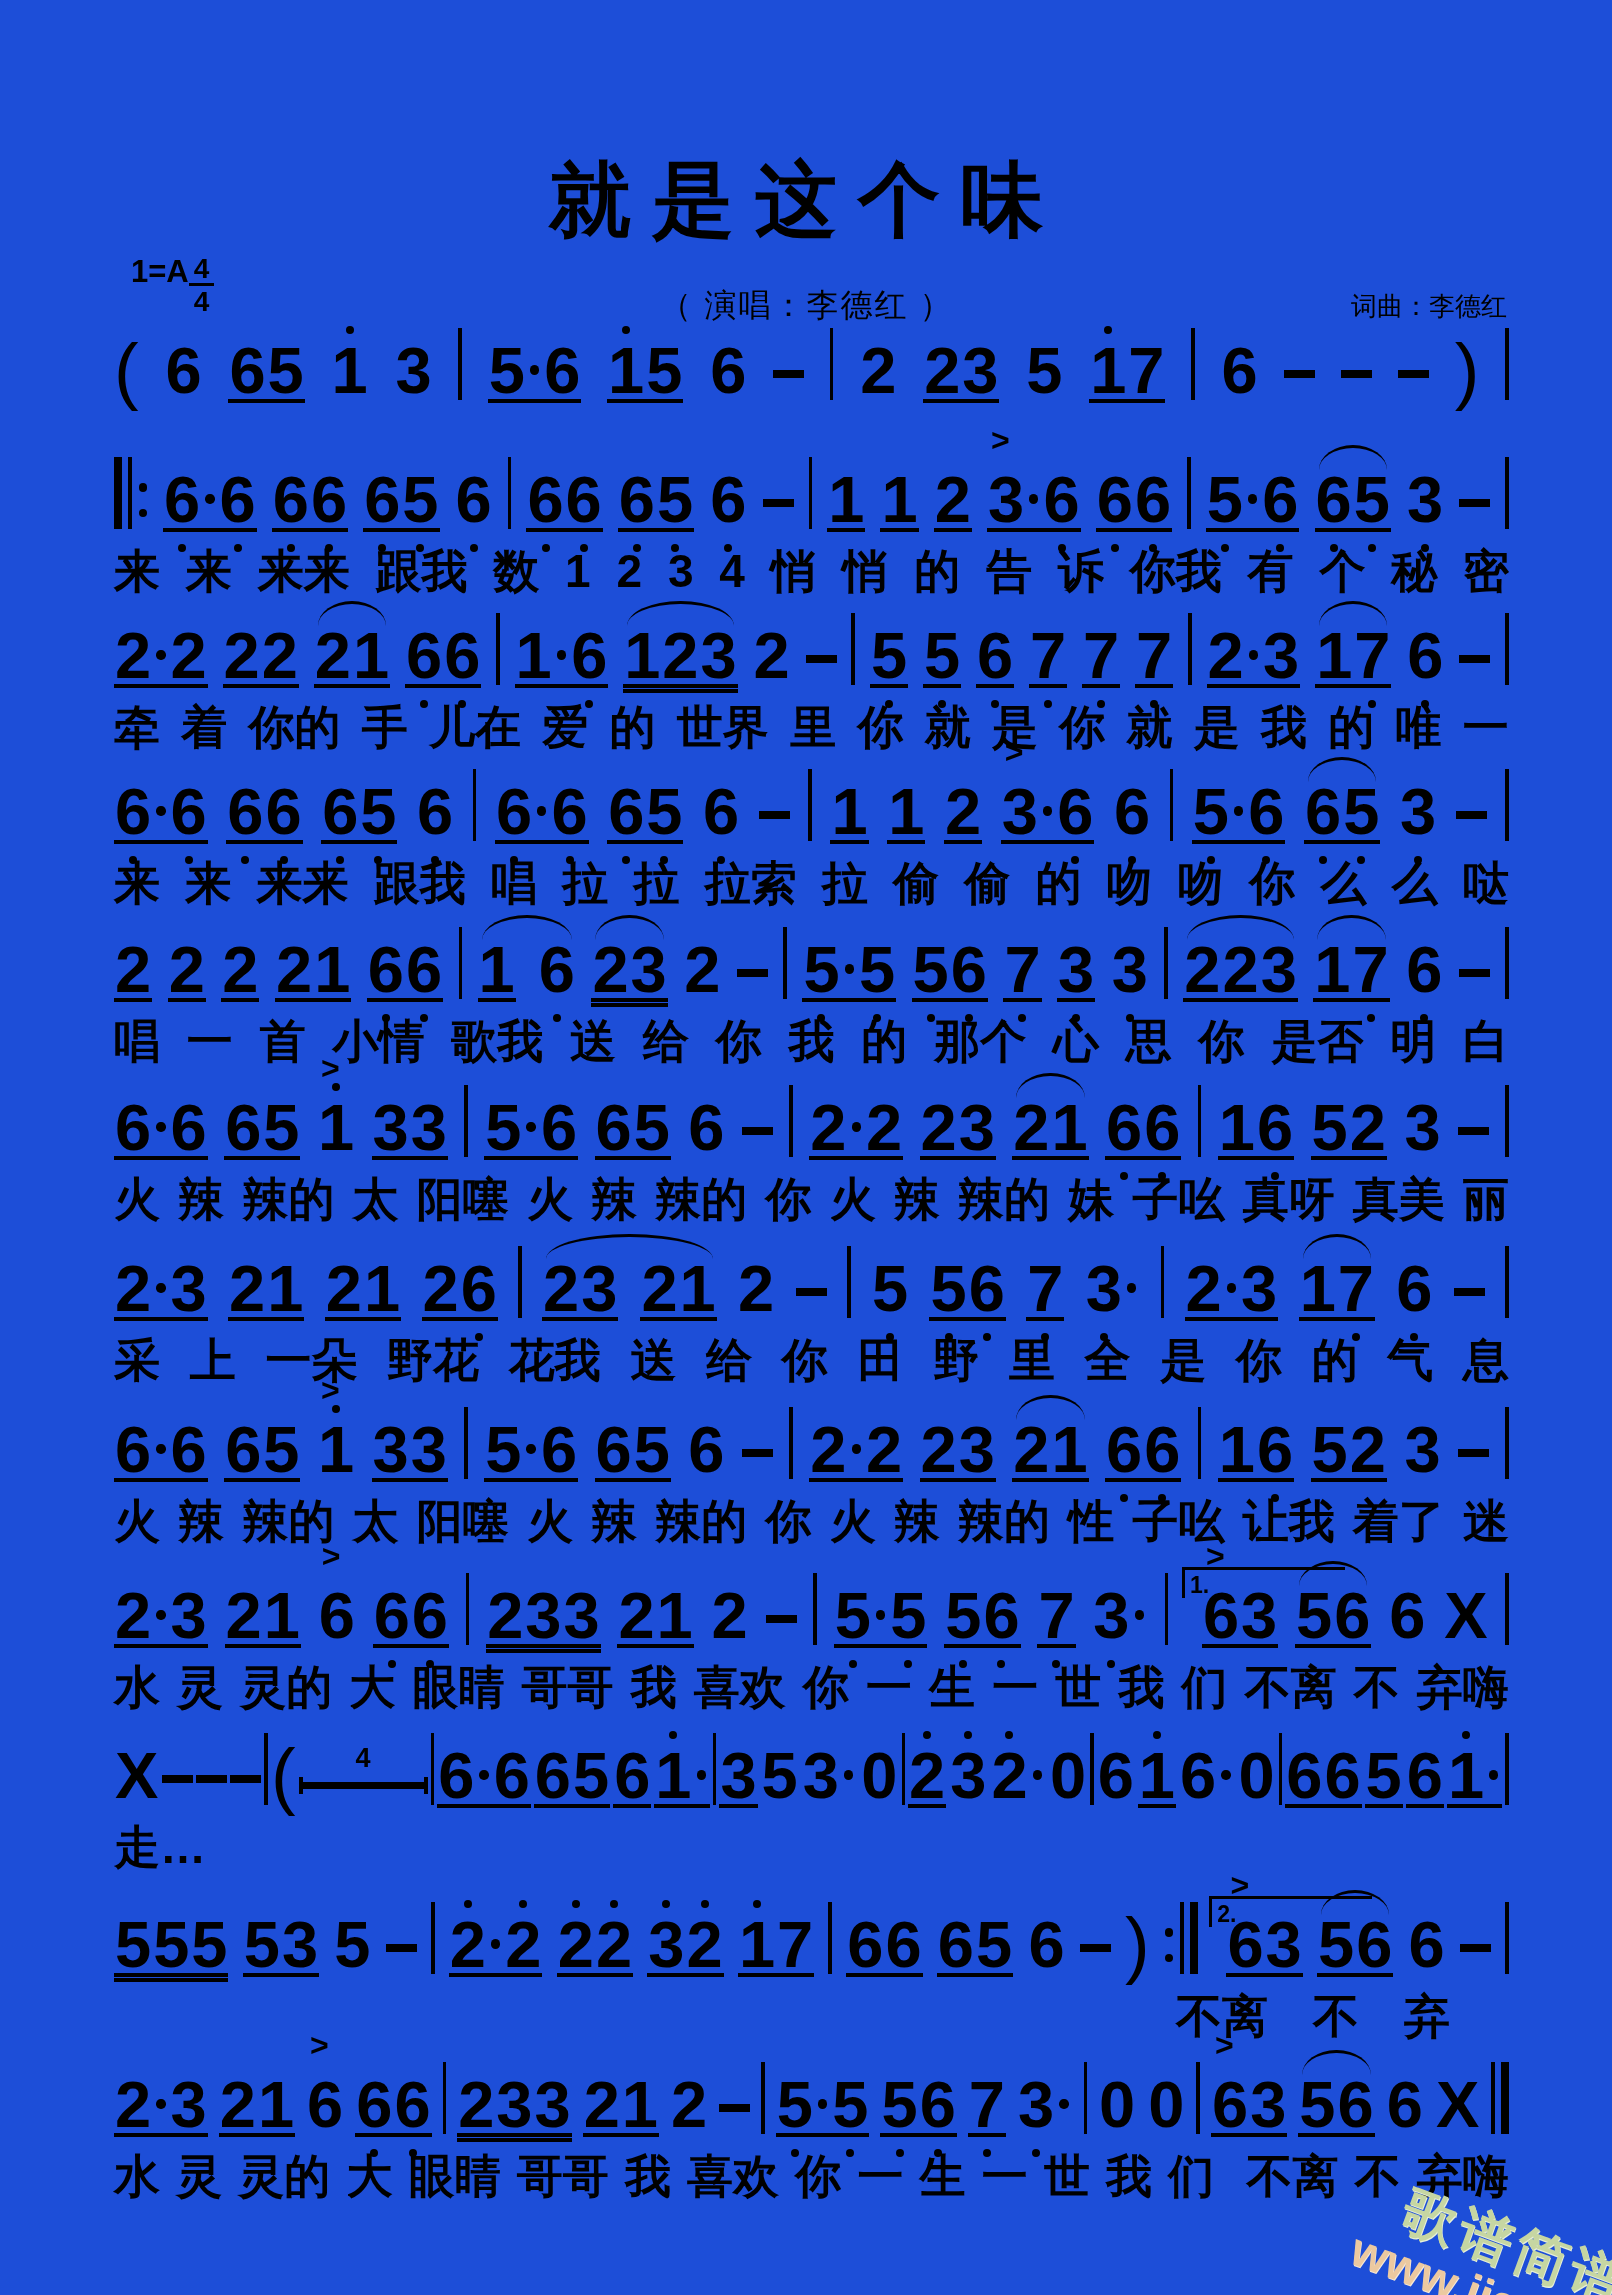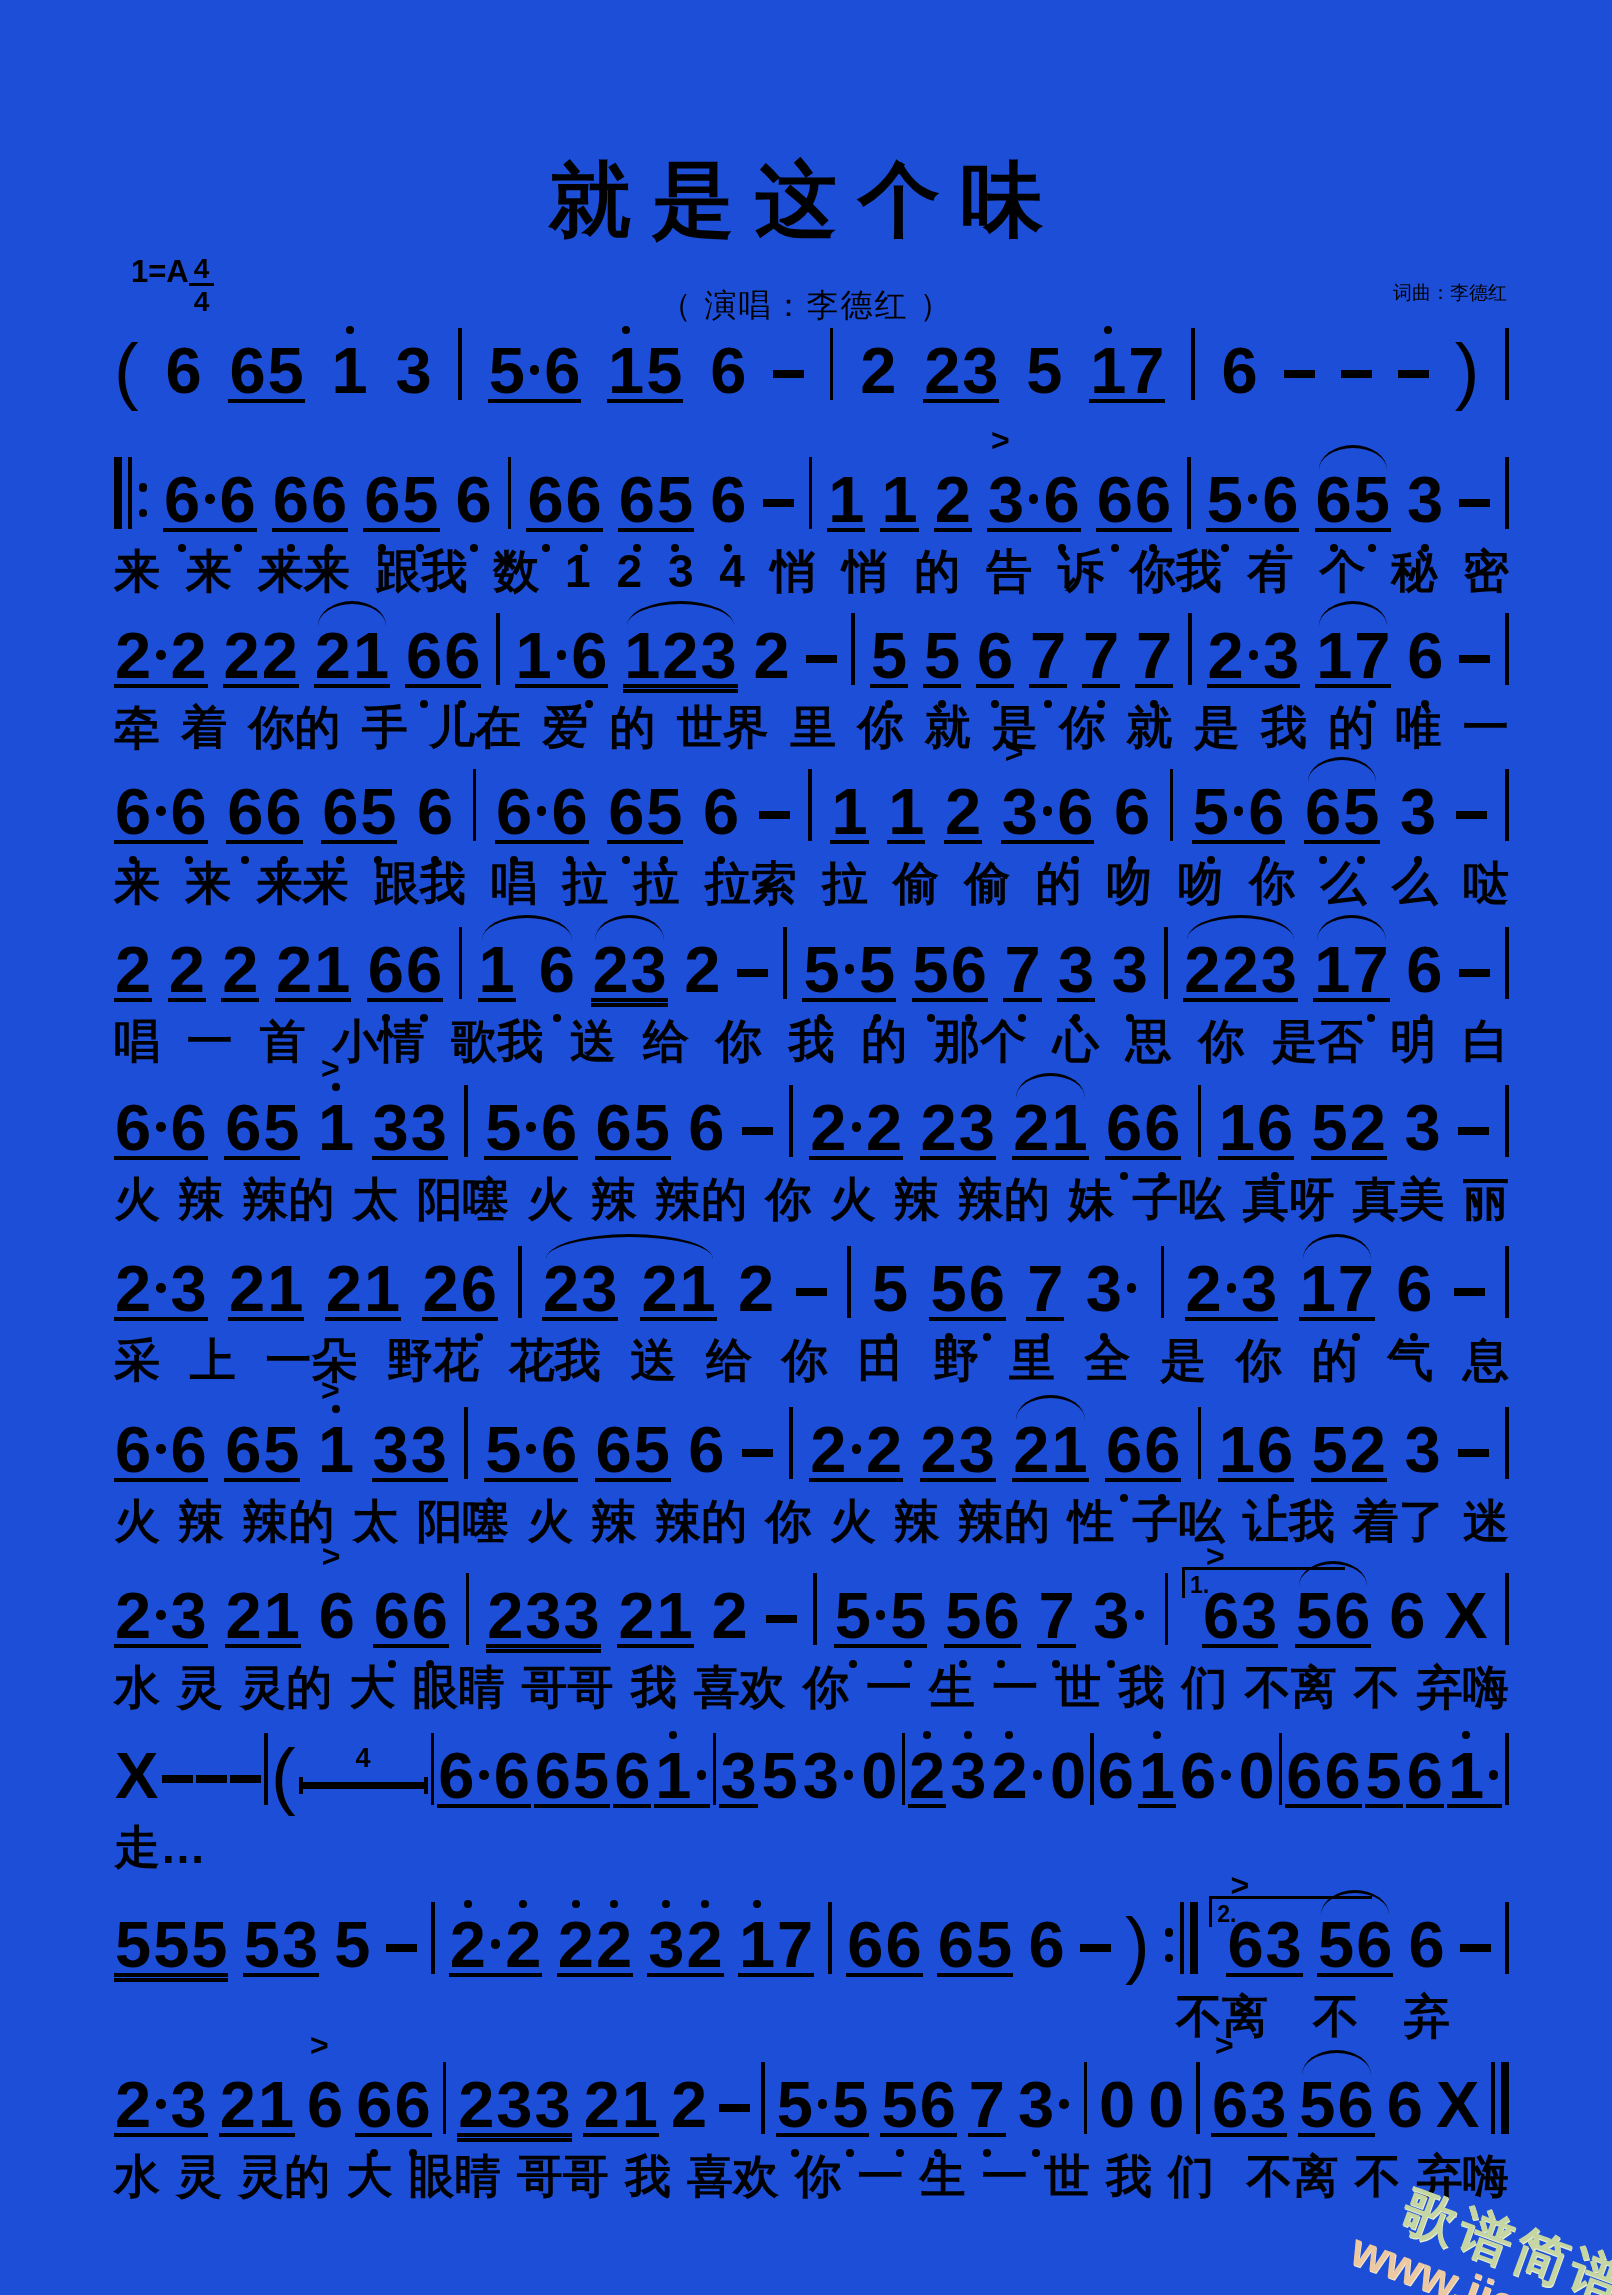--- a/index.html
+++ b/index.html
@@ -9,21 +9,21 @@
   
   .title{position:absolute;top:146px;left:0;width:100%;text-align:center;
          font-size:82px;font-weight:bold;letter-spacing:21px;}
   .subtitle{position:absolute;top:260px;left:0;width:100%;text-align:center;
             font-size:32px;letter-spacing:2px;margin-top:24px;}
   .keysig{position:absolute;top:254px;left:131px;display:flex;align-items:flex-start;
           font-size:31px;font-weight:bold;}
   .ts{display:inline-flex;flex-direction:column;align-items:center;}
   .ts .num,.ts .den{font-size:28px;font-weight:bold;line-height:1.05;font-style:normal;padding:0 5px;}
   .ts .den{border-top:3px solid #000;padding-top:1px;}
-  .credit{position:absolute;top:280px;right:106px;font-size:19px;}
+  .credit{position:absolute;top:289px;right:106px;font-size:26px;}
 
   
   .line{position:absolute;left:114px;width:1395px;}
   .notes-row{display:flex;justify-content:space-between;align-items:flex-end;height:104px;}
   .lyrics-row{display:flex;justify-content:space-between;margin-top:14px;
               font-size:46px;font-weight:600;line-height:1.1;}
   .lyrics-row.align-left{justify-content:flex-start;gap:15px;}
   .lyrics-row.align-right{justify-content:flex-end;gap:45px;margin-right:59px;}
   .syl{white-space:nowrap;}
 

